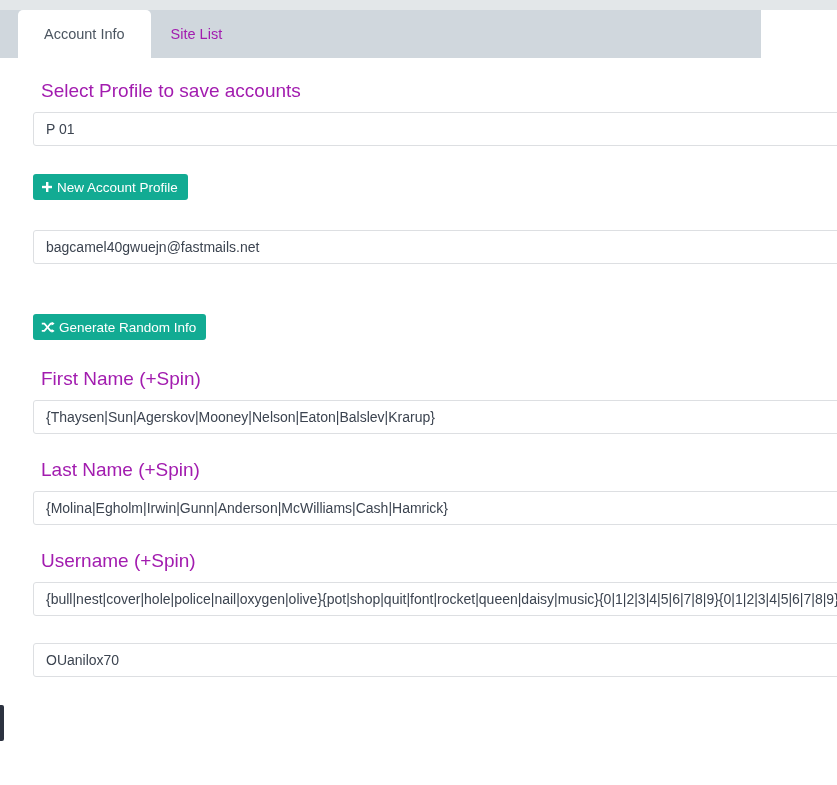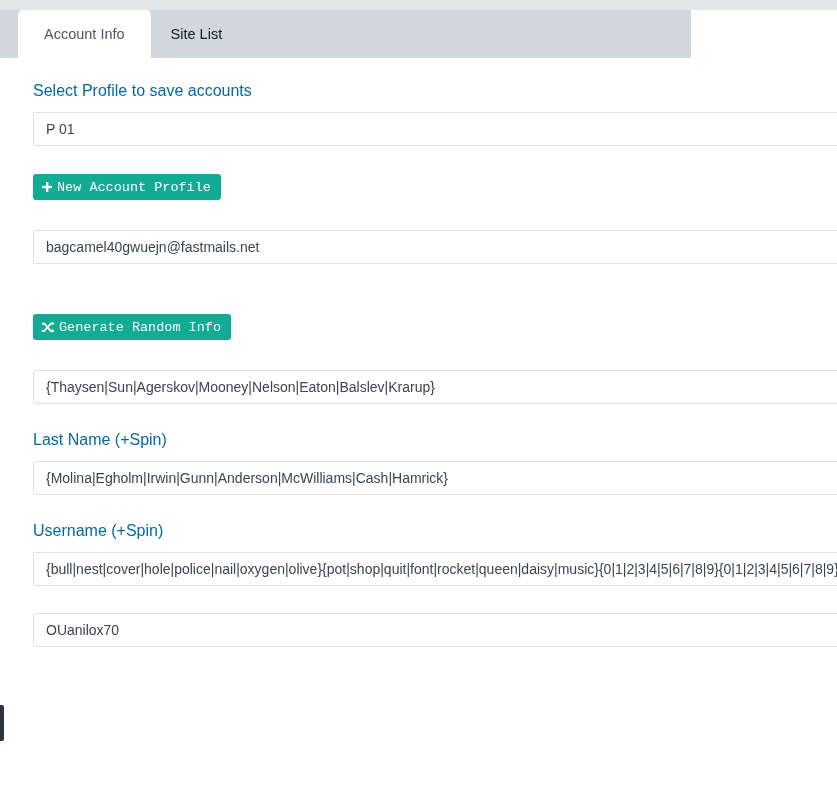--- a/index.html
+++ b/index.html
@@ -25,34 +25,34 @@
     width: 837px;
     height: 10px;
     background: #e3e7e9;
   }
 
   
   .tabbar {
     position: absolute;
     top: 10px;
     left: 0;
-    width: 691px;
+    width: 761px;
     height: 48px;
     background: #d0d7dd;
     display: flex;
     align-items: flex-start;
     padding-left: 18px;
   }
   .tab {
     height: 48px;
     display: flex;
     align-items: center;
     padding: 0 20px;
     font-size: 14.5px;
-    color: #0f172a;
+    color: #a21caf;
     white-space: nowrap;
     cursor: pointer;
     background: transparent;
   }
   .tab.active {
     background: #ffffff;
     color: #4b5560;
     border-radius: 5px 5px 0 0;
     height: 48px;
     padding: 0 26px;
@@ -66,23 +66,23 @@
     width: 837px;
     height: 727px;
     background: #ffffff;
     padding: 0;
   }
   .content {
     padding: 24px 0 0 33px;
   }
 
   .field-label {
-    color: #0369a1;
-    font-size: 16px;
-    margin: 0 0 12px 0;
+    color: #a21caf;
+    font-size: 19px;
+    margin: 0 0 12px 8px;
     line-height: 18px;
   }
 
   .text-input {
     display: block;
     width: 830px;
     height: 34px;
     line-height: 32px;
     padding: 0 12px;
     border: 1px solid #dddfe2;
@@ -98,21 +98,21 @@
   .btn {
     display: inline-flex;
     align-items: center;
     gap: 2px;
     height: 26px;
     padding: 0 10px 0 8px;
     border: none;
     border-radius: 3px;
     background: #12ab93;
     color: #ffffff;
-    font-family: Liberation Mono, monospace;
+    font-family: Liberation Sans, sans-serif;
     font-size: 13.5px;
     cursor: pointer;
     white-space: nowrap;
   }
   .btn .ico {
     display: inline-flex;
     align-items: center;
     margin-right: 2px;
   }
   .btn .ico svg { display: block; }
@@ -178,20 +178,21 @@
           <path d="M0.8 9.9 H3.4 L9.6 2.6 H12.4" stroke="#ffffff" stroke-width="1.7" fill="none"></path>
           <polygon points="10.6,0.7 13.6,2.6 10.6,4.5" fill="#ffffff"></polygon>
           <polygon points="10.6,8.0 13.6,9.9 10.6,11.8" fill="#ffffff"></polygon>
         </svg>
       </span>
       <span>Generate Random Info</span>
     </button>
     <div class="gap-d"></div>
 
     
+    <div class="field-label">First Name (+Spin)</div>
     <div class="text-input">{Thaysen|Sun|Agerskov|Mooney|Nelson|Eaton|Balslev|Krarup}</div>
     <div class="gap-e"></div>
 
     
     <div class="field-label">Last Name (+Spin)</div>
     <div class="text-input">{Molina|Egholm|Irwin|Gunn|Anderson|McWilliams|Cash|Hamrick}</div>
     <div class="gap-e"></div>
 
     
     <div class="field-label">Username (+Spin)</div>

